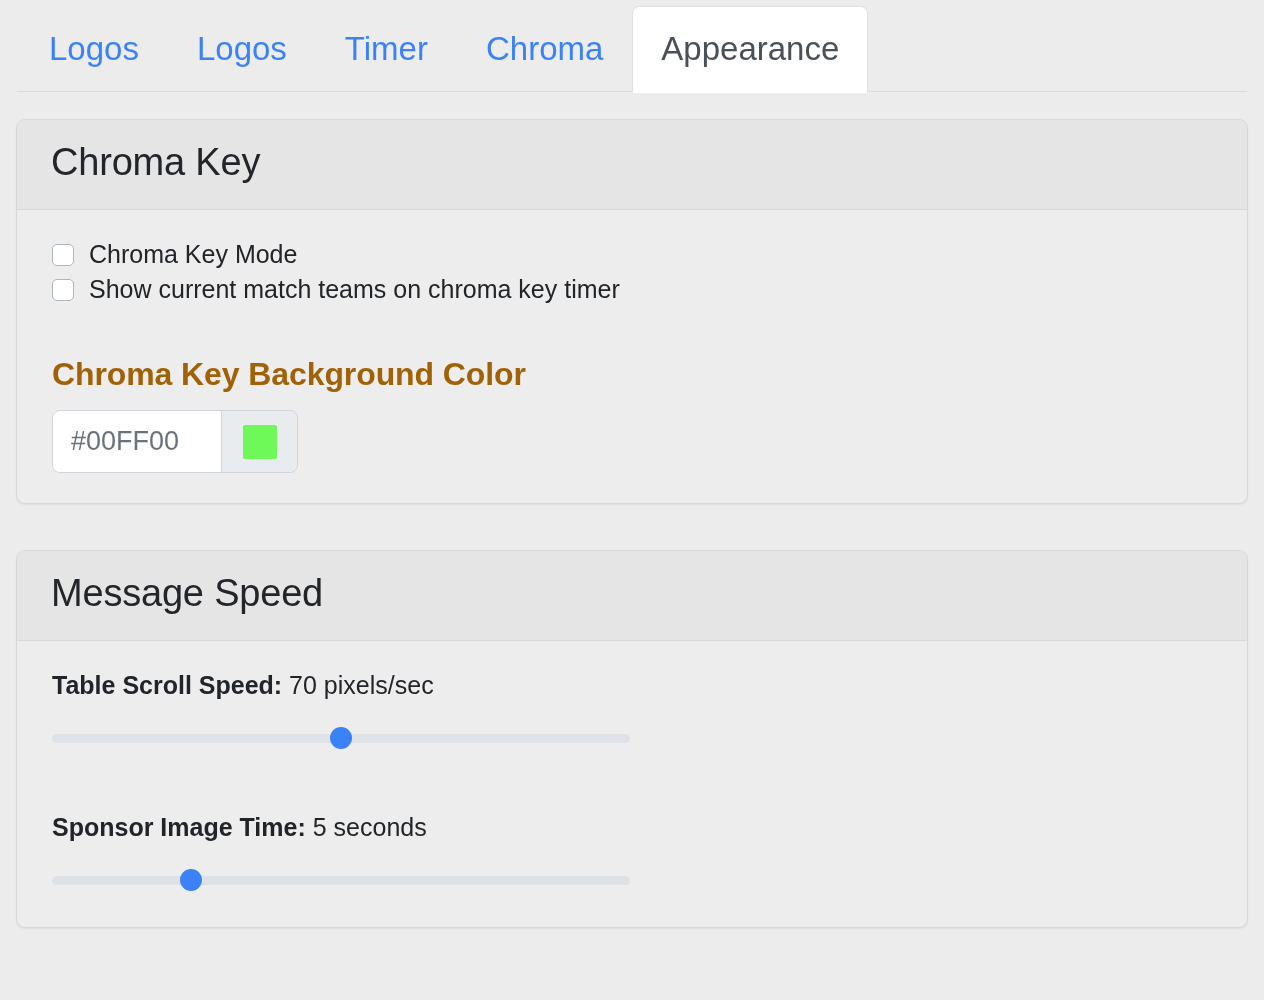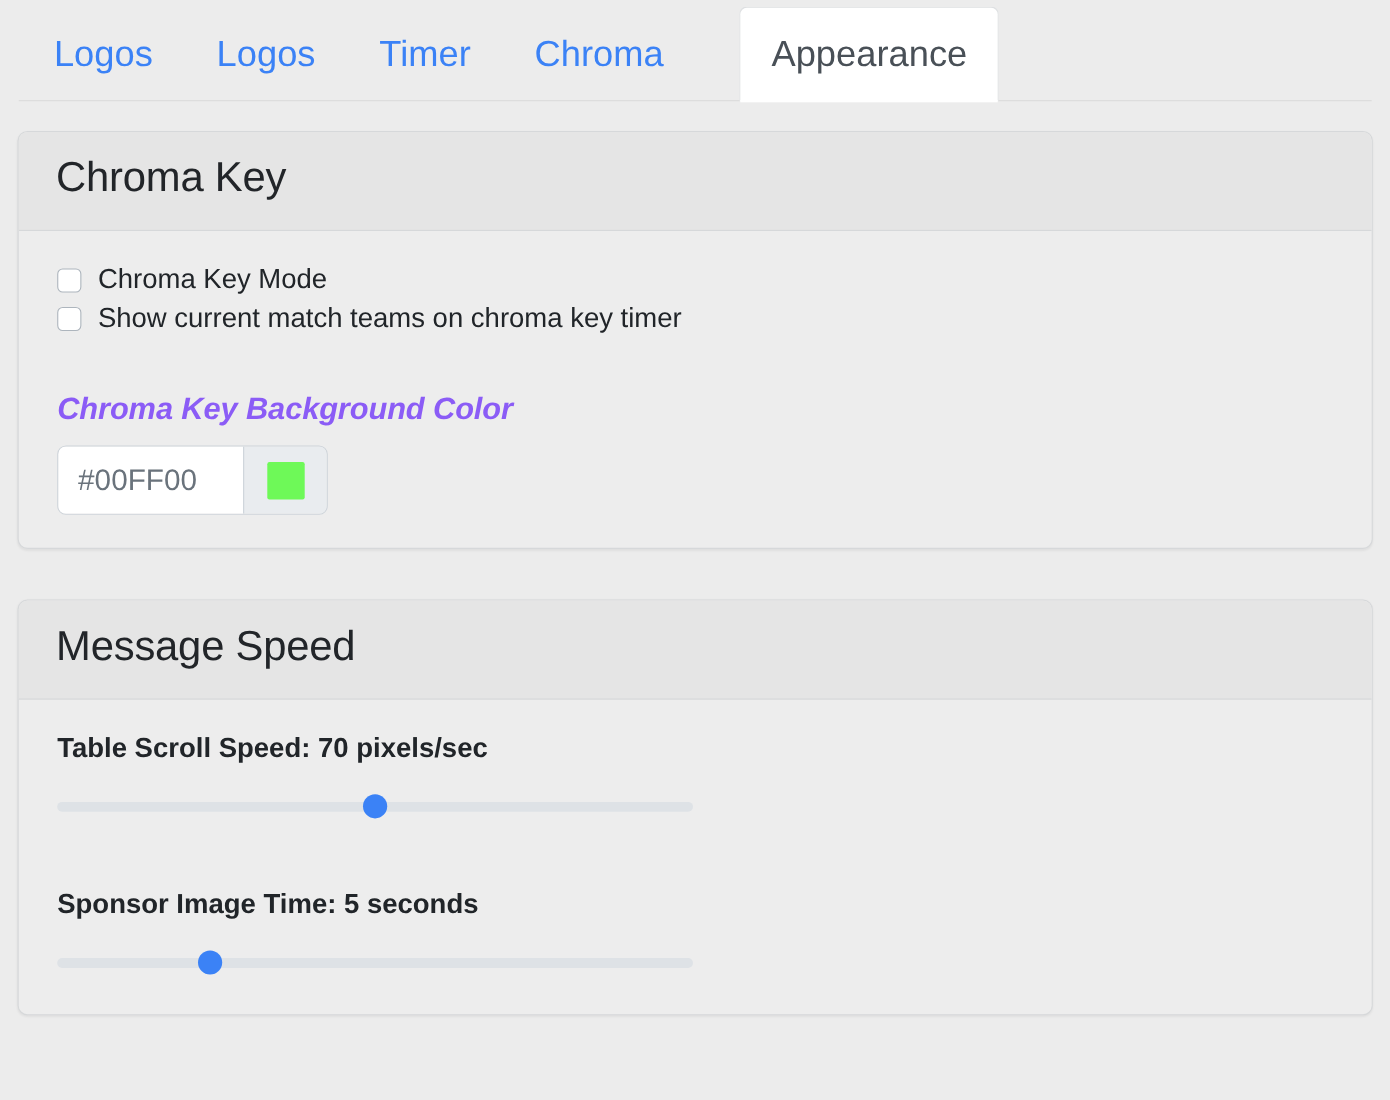--- a/index.html
+++ b/index.html
@@ -46,21 +46,20 @@
     border-bottom: none;
     border-radius: 7px 7px 0 0;
     cursor: pointer;
     box-sizing: border-box;
   }
   .tab.active {
     color: #495057;
     background: #ffffff;
     border-color: #dee0e2;
     z-index: 2;
-    margin-left: 40px;
   }
   .tab.active::after {
     content: "";
     position: absolute;
     left: 0;
     right: 0;
     bottom: -1px;
     height: 2px;
     background: #ffffff;
   }
@@ -115,26 +114,25 @@
     line-height: 1;
     color: #212529;
     margin-left: 15px;
     white-space: nowrap;
     cursor: pointer;
   }
 
   
   .field-block { margin-top: 54px; }
   .field-label {
-    font-size: 28px;
+    font-size: 32px;
     font-weight: 700;
-    color: #8b5cf6;
+    color: #a16207;
     letter-spacing: -0.1px;
     display: block;
-    font-style: italic;
   }
   .input-group {
     display: flex;
     align-items: stretch;
     margin-top: 17px;
     width: 246px;
     height: 63px;
     border: 1px solid #ced4da;
     border-radius: 8px;
     overflow: hidden;
@@ -170,21 +168,21 @@
 
   
   .slider-block { margin-bottom: 66px; }
   .slider-block:last-child { margin-bottom: 6px; }
   .slider-caption {
     font-size: 25px;
     line-height: 1;
     color: #212529;
   }
   .slider-caption .strong { font-weight: 700; }
-  .slider-caption .value { font-weight: 700; }
+  .slider-caption .value { font-weight: 400; }
   .slider {
     position: relative;
     width: 578px;
     height: 22px;
     margin-top: 29px;
     cursor: pointer;
   }
   .slider-track {
     position: absolute;
     top: 7px;

